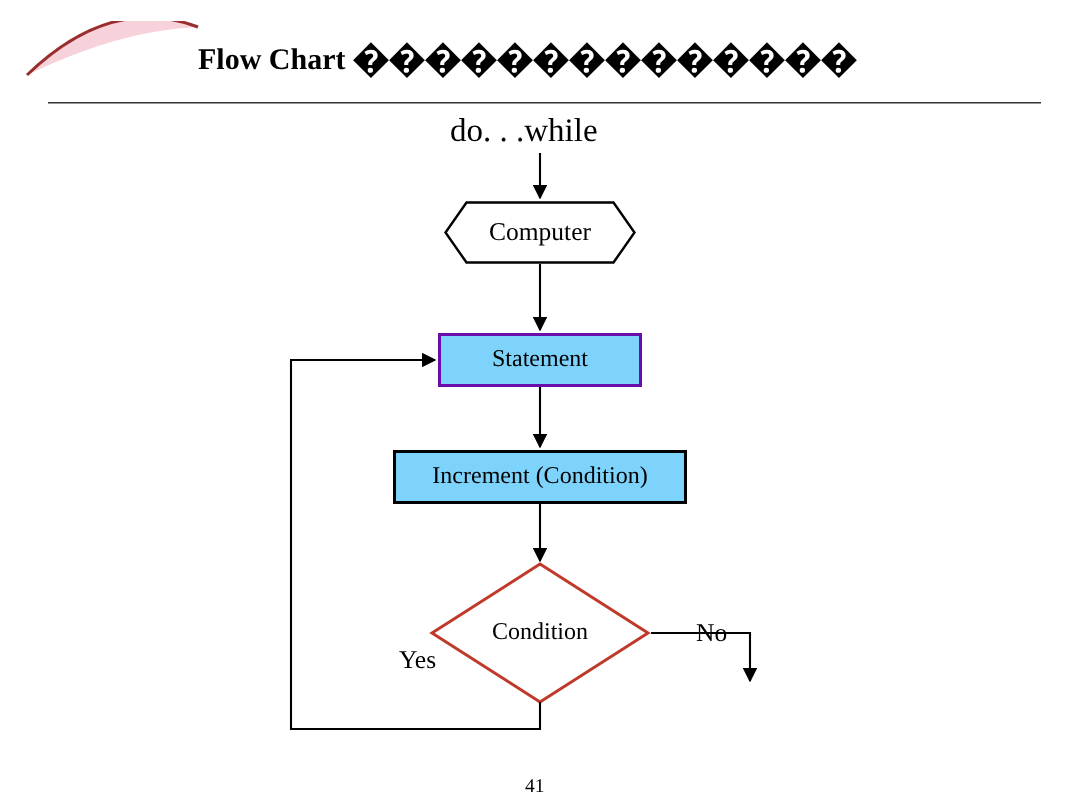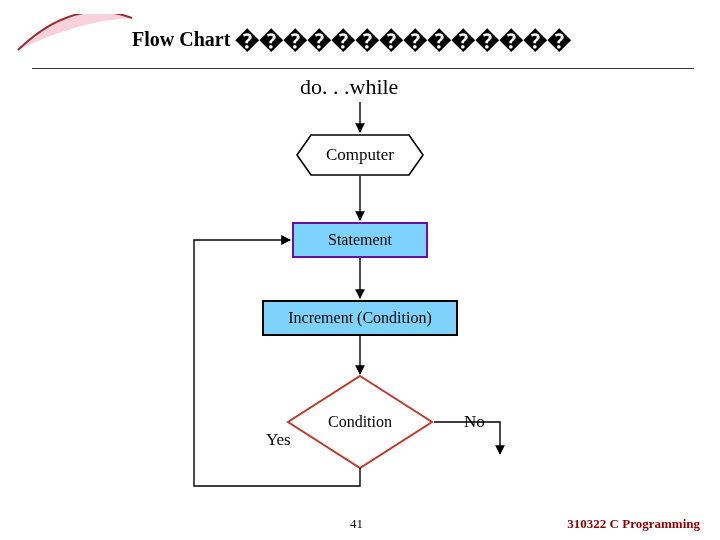--- a/index.html
+++ b/index.html
@@ -97,14 +97,13 @@
 
   <line x1="360" y1="336" x2="360" y2="374" stroke="#000" stroke-width="1.4" marker-end="url(#ah)"></line>
 
   <polyline points="360,468 360,486 194,486 194,240 290,240" fill="none" stroke="#000" stroke-width="1.4" marker-end="url(#ah)"></polyline>
 
   <polyline points="434,422 500,422 500,454" fill="none" stroke="#000" stroke-width="1.4" marker-end="url(#ah)"></polyline>
 </svg>
 
 <div class="footer">
   <span class="page">41</span>
-  <span class="course">310322 C Programming</span>
 </div>
 
 </body></html>

